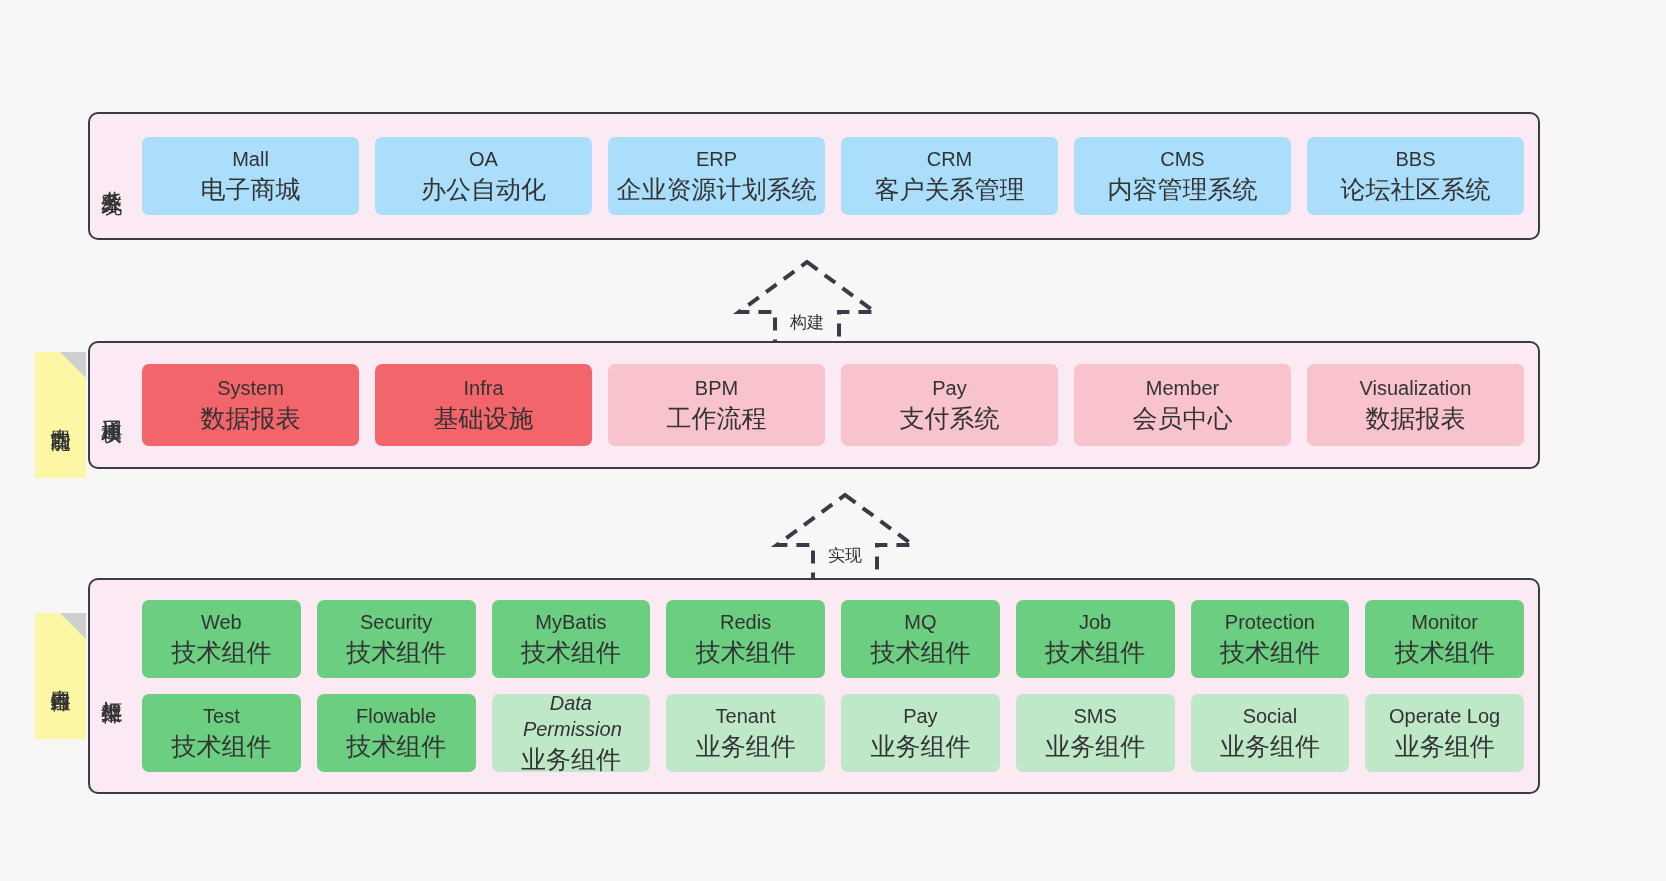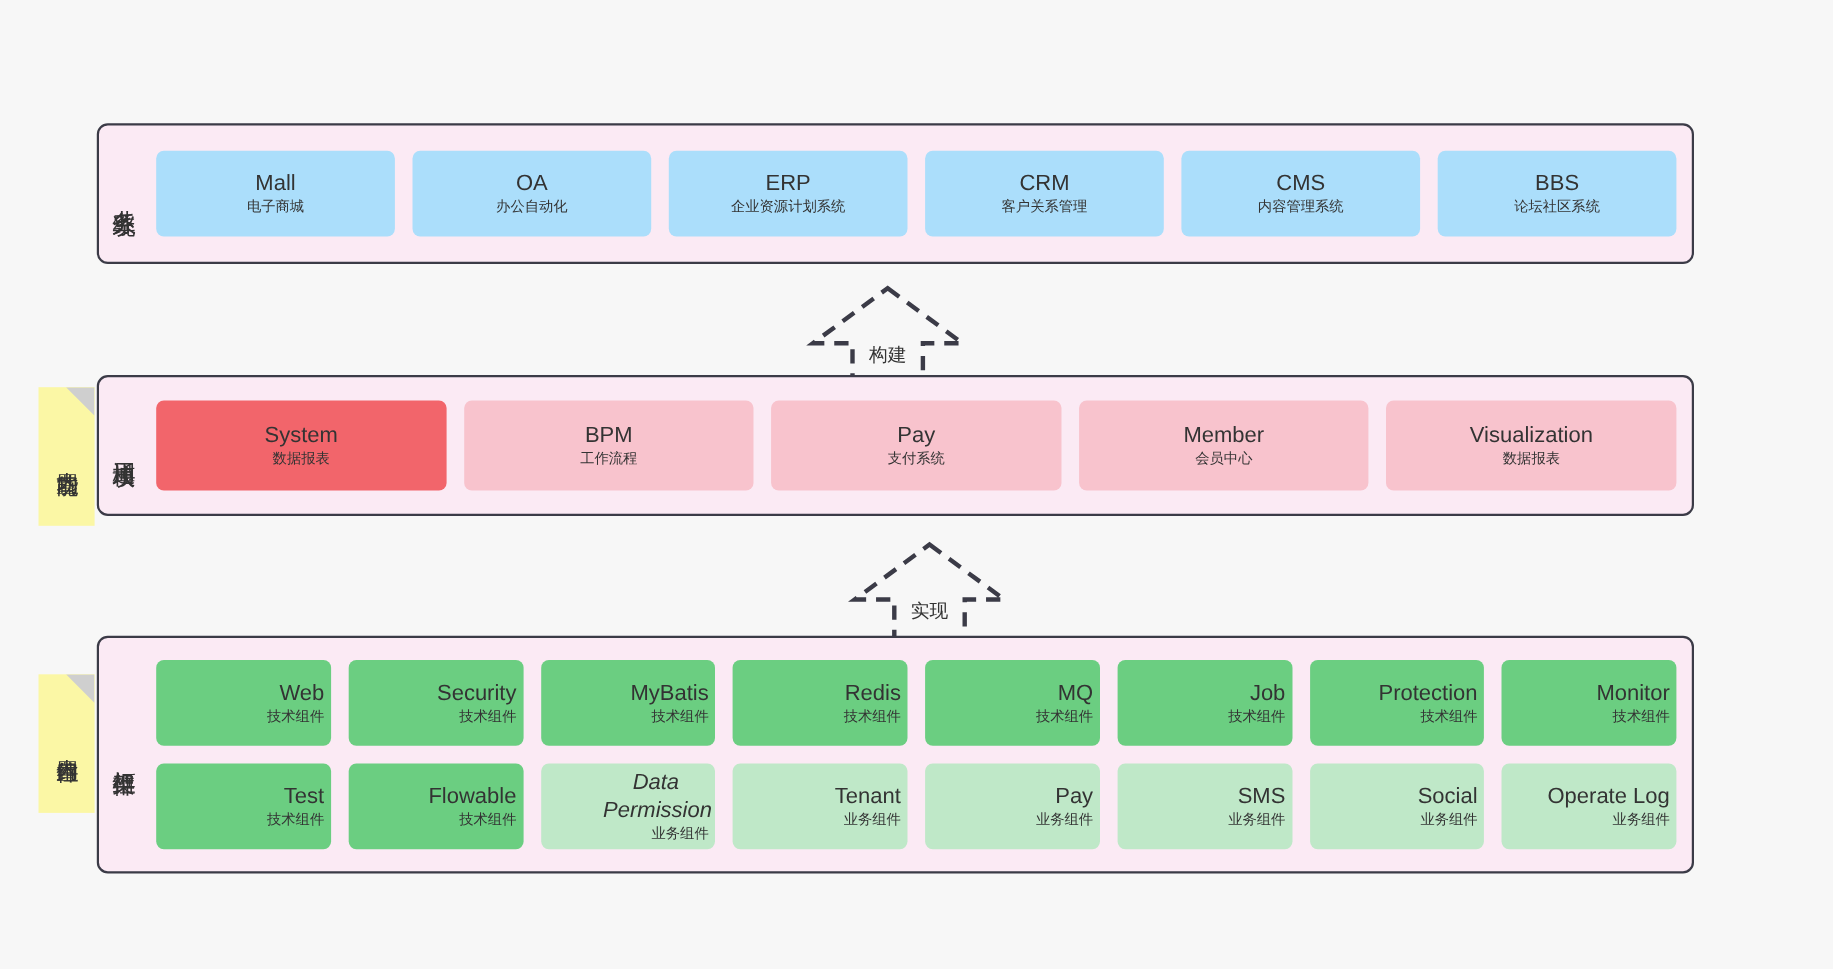--- a/index.html
+++ b/index.html
@@ -73,28 +73,28 @@
     text-align: center;
     box-sizing: border-box;
     padding: 4px 6px;
   }
   .box .t-en {
     font-size: 20px;
     line-height: 1.28;
     color: #333333;
   }
   .box .t-cn {
-    font-size: 13px;
+    font-size: 25px;
     line-height: 1.28;
     color: #333333;
   }
   .biz .box   { background: #abdefb; height: 78px; }
   .mod .box   { background: #f8c3cd; height: 82px; }
   .mod .box.hot { background: #f2656b; }
-  .fw  .box   { background: #6bce81; height: 78px; align-items: flex-end; }
+  .fw  .box   { background: #6bce81; height: 78px; }
   .fw  .box.soft { background: #bfe8c8; }
 
   
   .sticky {
     position: absolute;
     background: #fbf7a5;
     box-sizing: border-box;
     display: flex;
     align-items: center;
     justify-content: center;
@@ -178,20 +178,24 @@
     <span>内置功能</span>
   </div>
   <div class="layer mod" style="left:88px; top:341px; width:1452px; height:128px;">
     <div class="layer-label">通用模块</div>
     <div class="layer-body">
       <div class="row">
         <div class="box hot">
           <span class="t-en">System</span>
           <span class="t-cn">数据报表</span>
         </div>
+        <div class="box hot">
+          <span class="t-en">Infra</span>
+          <span class="t-cn">基础设施</span>
+        </div>
         <div class="box">
           <span class="t-en">BPM</span>
           <span class="t-cn">工作流程</span>
         </div>
         <div class="box">
           <span class="t-en">Pay</span>
           <span class="t-cn">支付系统</span>
         </div>
         <div class="box">
           <span class="t-en">Member</span>

